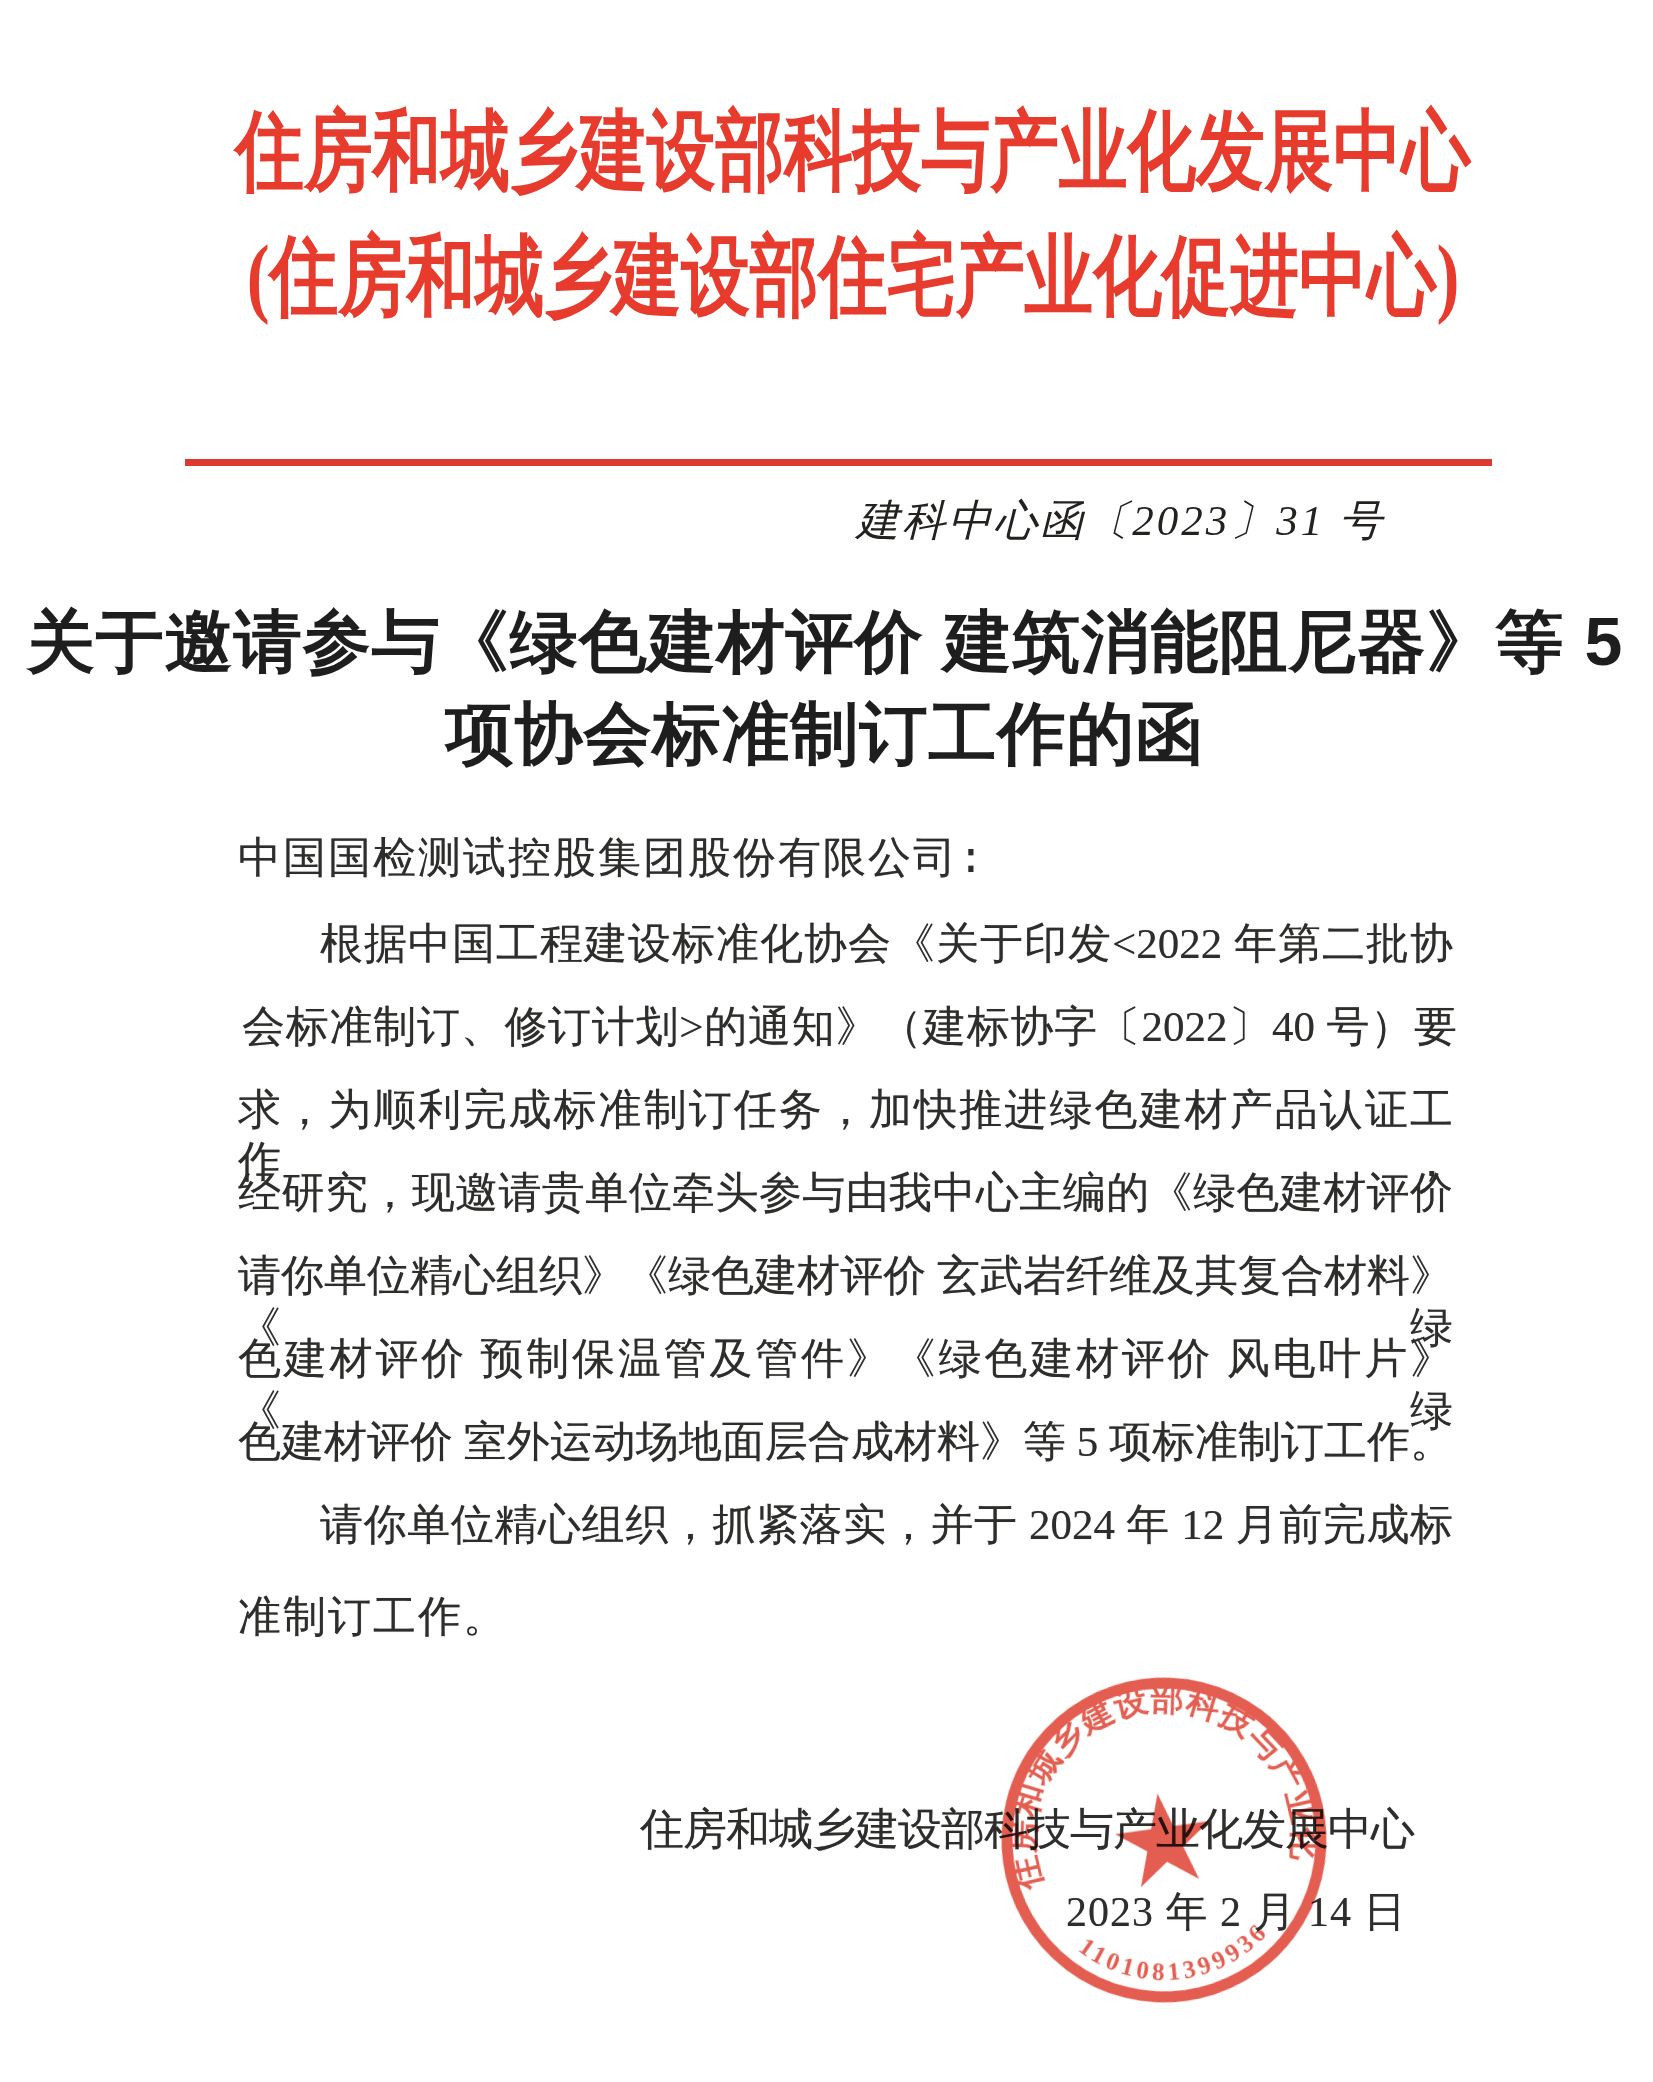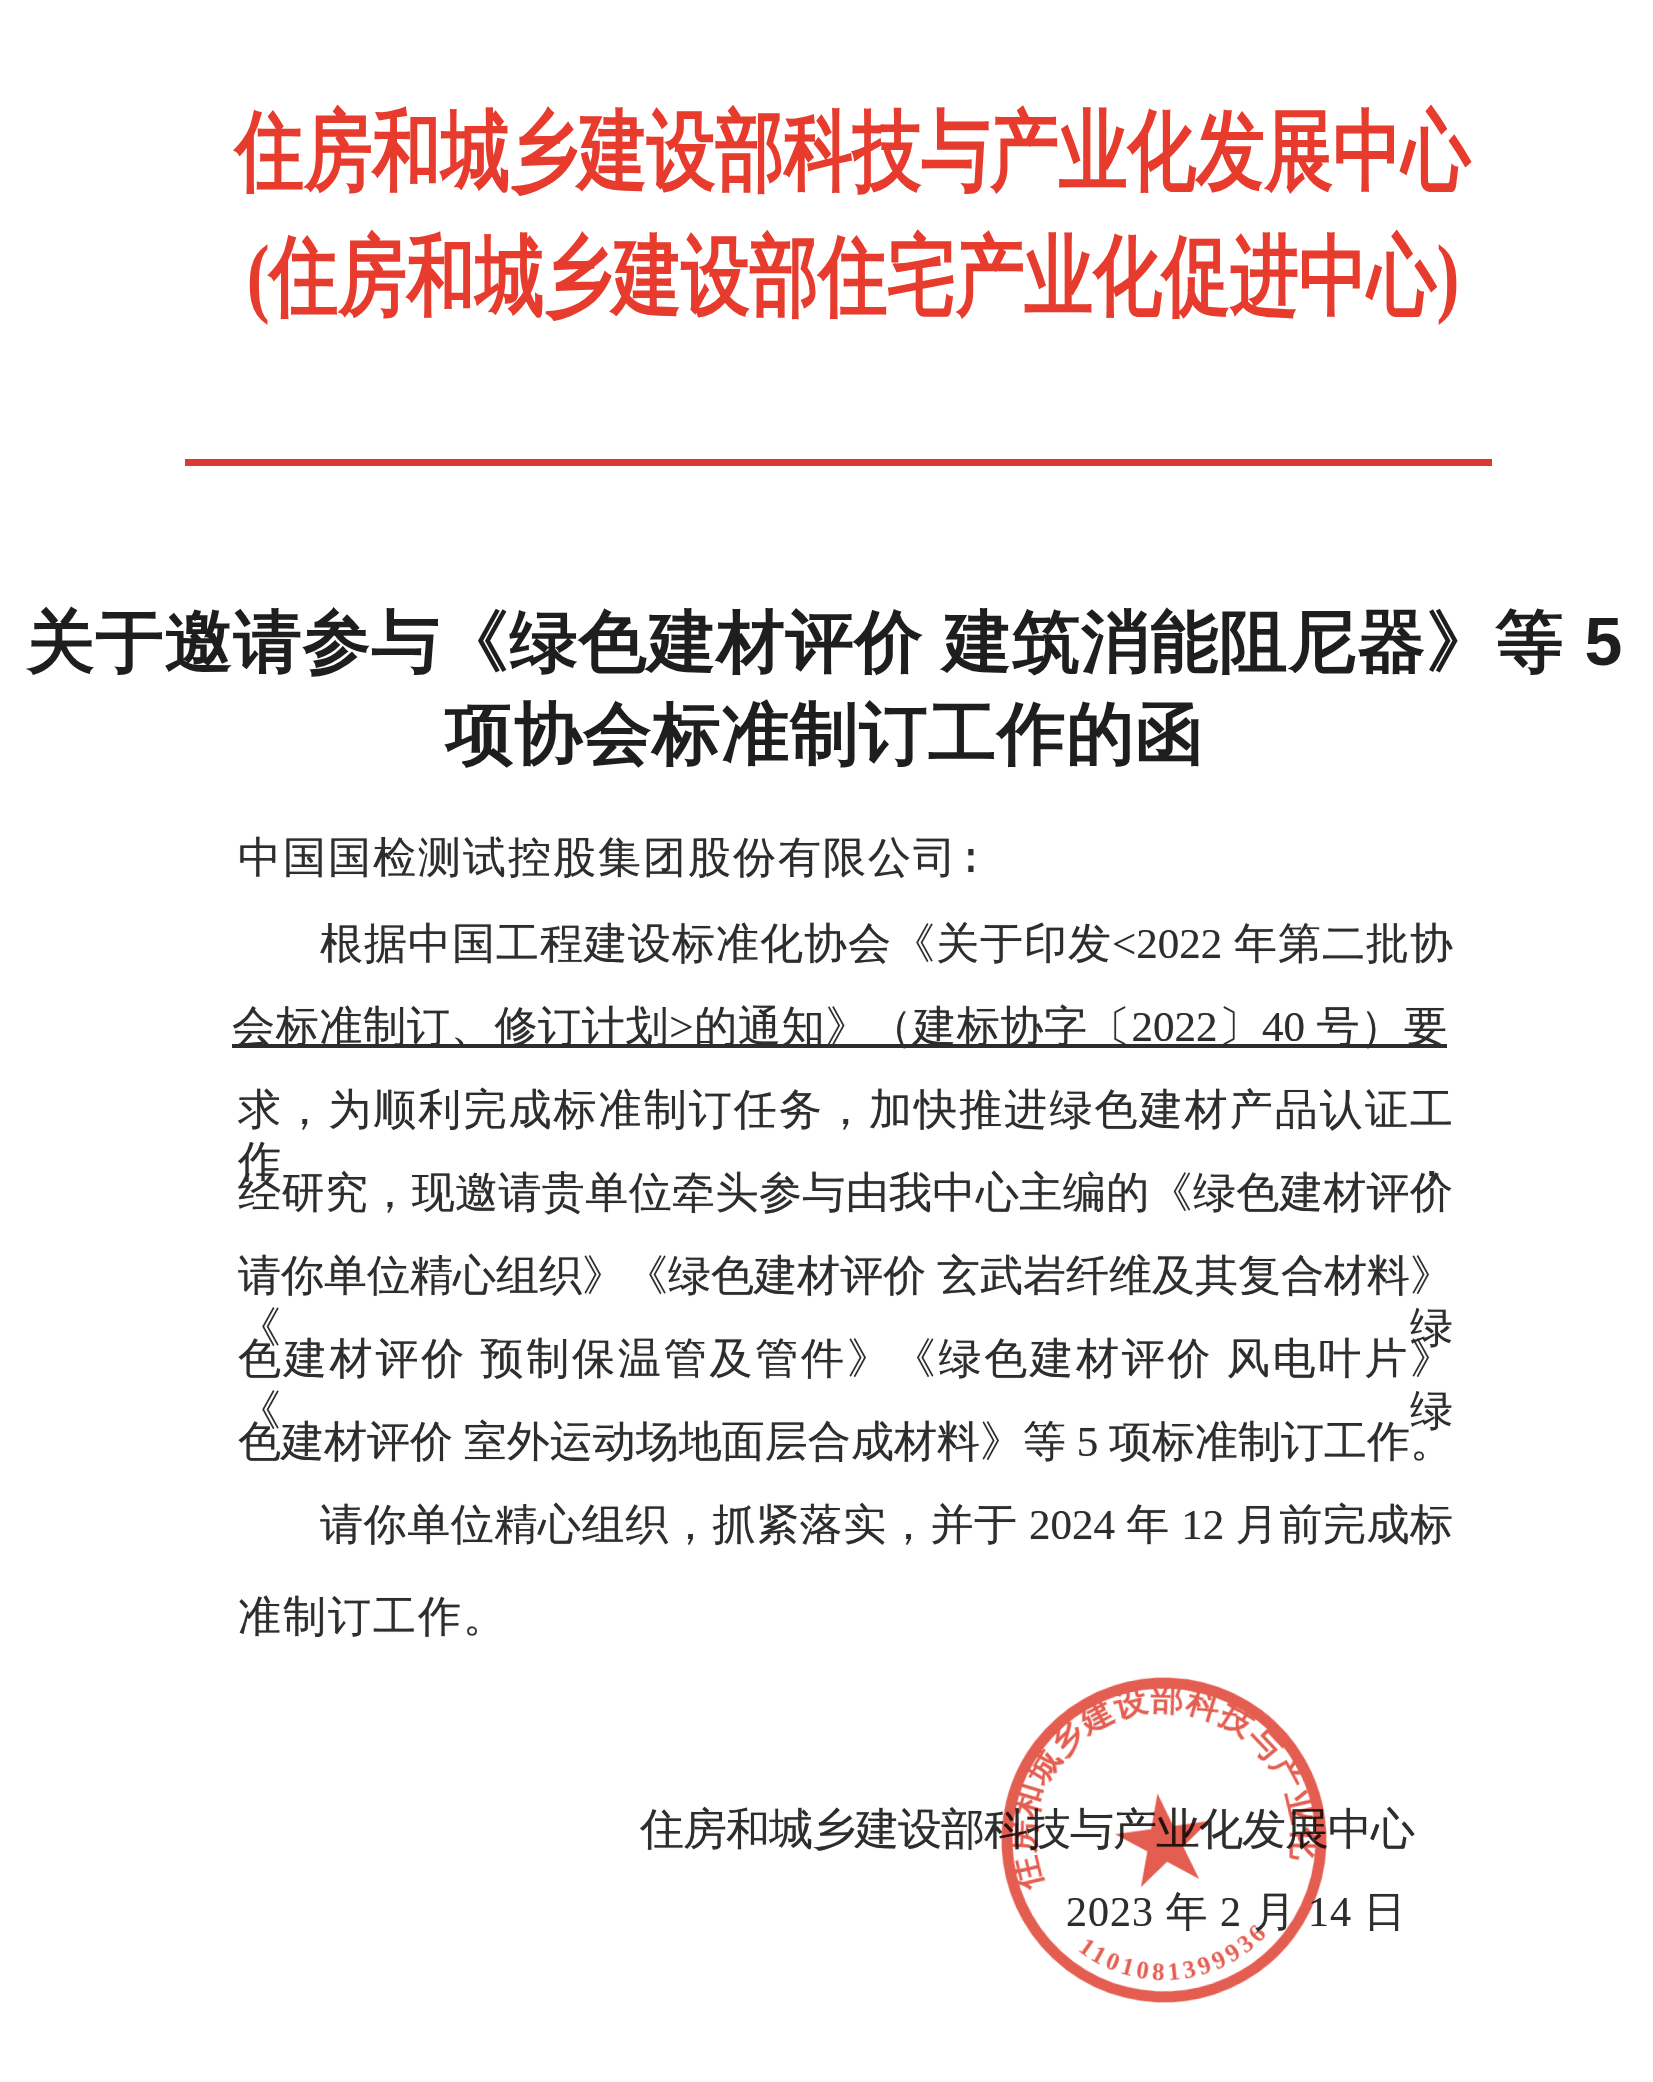--- a/index.html
+++ b/index.html
@@ -47,28 +47,29 @@
 </head>
 <body>
 
 <div class="page">
 
   <div class="lh-line lh1" style="color: rgb(231, 59, 45);">住房和城乡建设部科技与产业化发展中心</div>
   <div class="lh-line lh2" style="color: rgb(231, 59, 45);">(住房和城乡建设部住宅产业化促进中心)</div>
 
   <div class="divider" style="background: rgb(220, 58, 48);"></div>
 
+  <div class="doc-num">建科中心函〔2023〕31 号</div>
 
   <div class="btitle bt1">关于邀请参与《绿色建材评价 建筑消能阻尼器》等 5</div>
   <div class="btitle bt2">项协会标准制订工作的函</div>
 
   <div id="body-lines">
       <div class="bline plain" style="top: 835px; left: 238px; font-family: Liberation Mono, monospace;">中国国检测试控股集团股份有限公司:</div>
       <div class="bline just" style="top: 918px; left: 320px; width: 1133px;">根据中国工程建设标准化协会《关于印发&lt;2022 年第二批协</div>
-      <div class="bline just" style="top: 1001px; left: 232px; width: 1215px; text-decoration: underline;">会标准制订、修订计划&gt;的通知》（建标协字〔2022〕40 号）要</div>
+      <div class="bline just" style="top: 1001px; left: 242px; width: 1215px;">会标准制订、修订计划&gt;的通知》（建标协字〔2022〕40 号）要</div>
       <div class="bline just" style="top: 1084px; left: 238px; width: 1215px;">求，为顺利完成标准制订任务，加快推进绿色建材产品认证工作，</div>
       <div class="bline just" style="top: 1167px; left: 238px; width: 1215px;">经研究，现邀请贵单位牵头参与由我中心主编的《绿色建材评价</div>
       <div class="bline just" style="top: 1250px; left: 238px; width: 1215px;">请你单位精心组织》《绿色建材评价 玄武岩纤维及其复合材料》《绿</div>
       <div class="bline just" style="top: 1333px; left: 238px; width: 1215px;">色建材评价 预制保温管及管件》《绿色建材评价 风电叶片》《绿</div>
       <div class="bline just" style="top: 1416px; left: 238px; width: 1215px;">色建材评价 室外运动场地面层合成材料》等 5 项标准制订工作。</div>
       <div class="bline just" style="top: 1499px; left: 320px; width: 1133px;">请你单位精心组织，抓紧落实，并于 2024 年 12 月前完成标</div>
       <div class="bline plain" style="top: 1582px; left: 238px; margin-top: 9px;">准制订工作。</div>
     </div>
 
   <div class="sig-org">住房和城乡建设部科技与产业化发展中心</div>

